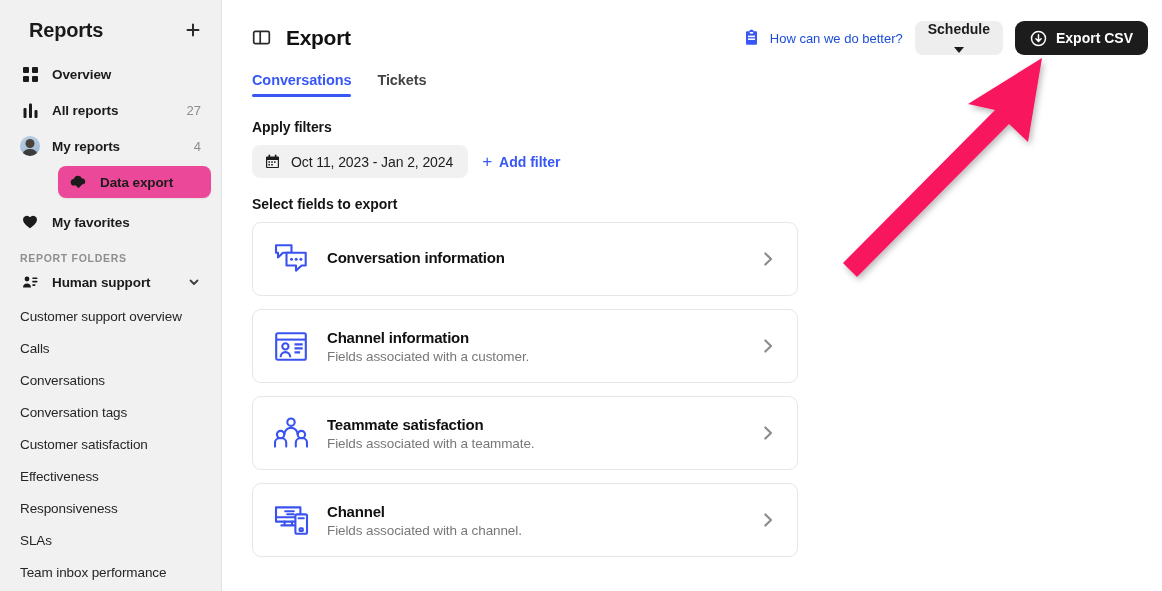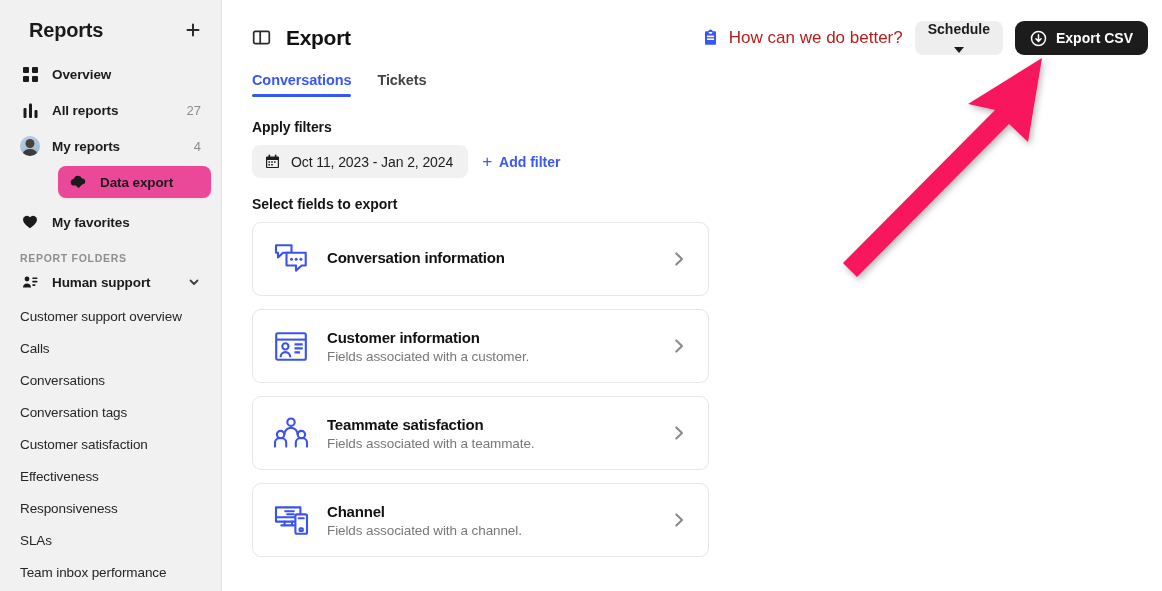--- a/index.html
+++ b/index.html
@@ -86,21 +86,21 @@
   .topbar {
     display: flex; align-items: center;
     padding: 14px 14px 0 30px; height: 62px;
   }
   .panel-ic { width: 20px; height: 20px; color: #2a2a2a; margin-right: 14px; display:flex; cursor:pointer;}
   .page-title { font-size: 21px; font-weight: bold; color: #111; letter-spacing: -0.3px; }
   .top-right { margin-left: auto; display: flex; align-items: center; gap: 12px; }
 
   .feedback { display: flex; align-items: center; gap: 9px; cursor: pointer; }
   .feedback-ic { width: 18px; height: 18px; color: #3757f7; display:flex; }
-  .feedback-txt { font-size: 17px; color: #b91c1c; font-weight: normal; }
+  .feedback-txt { font-size: 13px; color: #1d4ed8; font-weight: normal; }
 
   .btn-schedule {
     display: flex; align-items: center; gap: 10px;
     background: #eeeeee; border: none; border-radius: 8px;
     height: 34px; padding: 0 13px; cursor: pointer;
     font-size: 14px; font-weight: bold; color: #1b1b1b;
     font-family: "Liberation Sans", sans-serif;
     flex-direction: column;
   }
   .caret { width: 0; height: 0; border-left: 5px solid transparent; border-right: 5px solid transparent; border-top: 6px solid #1b1b1b; }
@@ -141,21 +141,21 @@
   .addfilter {
     display: flex; align-items: center; gap: 7px;
     color: #3757f7; font-size: 14px; font-weight: bold; cursor: pointer;
   }
   .addfilter .plus { font-size: 17px; line-height: 1; font-weight: normal; }
 
   .sect2 { padding: 18px 0 0 30px; font-size: 14px; font-weight: bold; color: #141414; }
 
   .cards { padding: 10px 0 0 30px; }
   .card {
-    width: 457px; height: 74px;
+    width: 546px; height: 74px;
     border: 1px solid #e6e6e6; border-radius: 9px;
     display: flex; align-items: center;
     margin-bottom: 13px; cursor: pointer; background: #fff;
     padding: 0 18px 0 12px;
   }
   .card-ic { width: 52px; flex: 0 0 52px; display: flex; align-items: center; justify-content: center; color: #3a53f0; }
   .card-txt { flex: 1; padding-left: 10px; }
   .card-title { font-size: 15px; font-weight: bold; color: #111; letter-spacing: -0.2px; margin-bottom: 3px; }
   .card-sub { font-size: 13.5px; color: #787878; letter-spacing: -0.1px; }
   .card-chev { width: 20px; color: #8b8b8b; display: flex; }
@@ -366,21 +366,21 @@
         <span class="card-ic">
           <svg width="34" height="31" viewBox="0 0 34 31" fill="none" stroke="currentColor" stroke-width="2.1" stroke-linejoin="round">
             <rect x="2.2" y="2.2" width="29.6" height="26.6" rx="1.6"></rect>
             <path d="M2.2 8.6h29.6"></path>
             <circle cx="11.4" cy="15.4" r="3.1"></circle>
             <path d="M6.6 26.2c0-3 2.2-5.1 4.8-5.1s4.8 2.1 4.8 5.1"></path>
             <path d="M20.5 13.4h8.2M20.5 17.4h8.2M20.5 21.4h5.6"></path>
           </svg>
         </span>
         <div class="card-txt">
-          <div class="card-title">Customer information</div>
+          <div class="card-title">Channel information</div>
           <div class="card-sub">Fields associated with a customer.</div>
         </div>
         <span class="card-chev">
           <svg width="18" height="18" viewBox="0 0 18 18" fill="none" stroke="currentColor" stroke-width="2.1" stroke-linecap="round" stroke-linejoin="round">
             <path d="M6.3 3.4L12 9l-5.7 5.6"></path>
           </svg>
         </span>
       </div>
 
       <div class="card">

